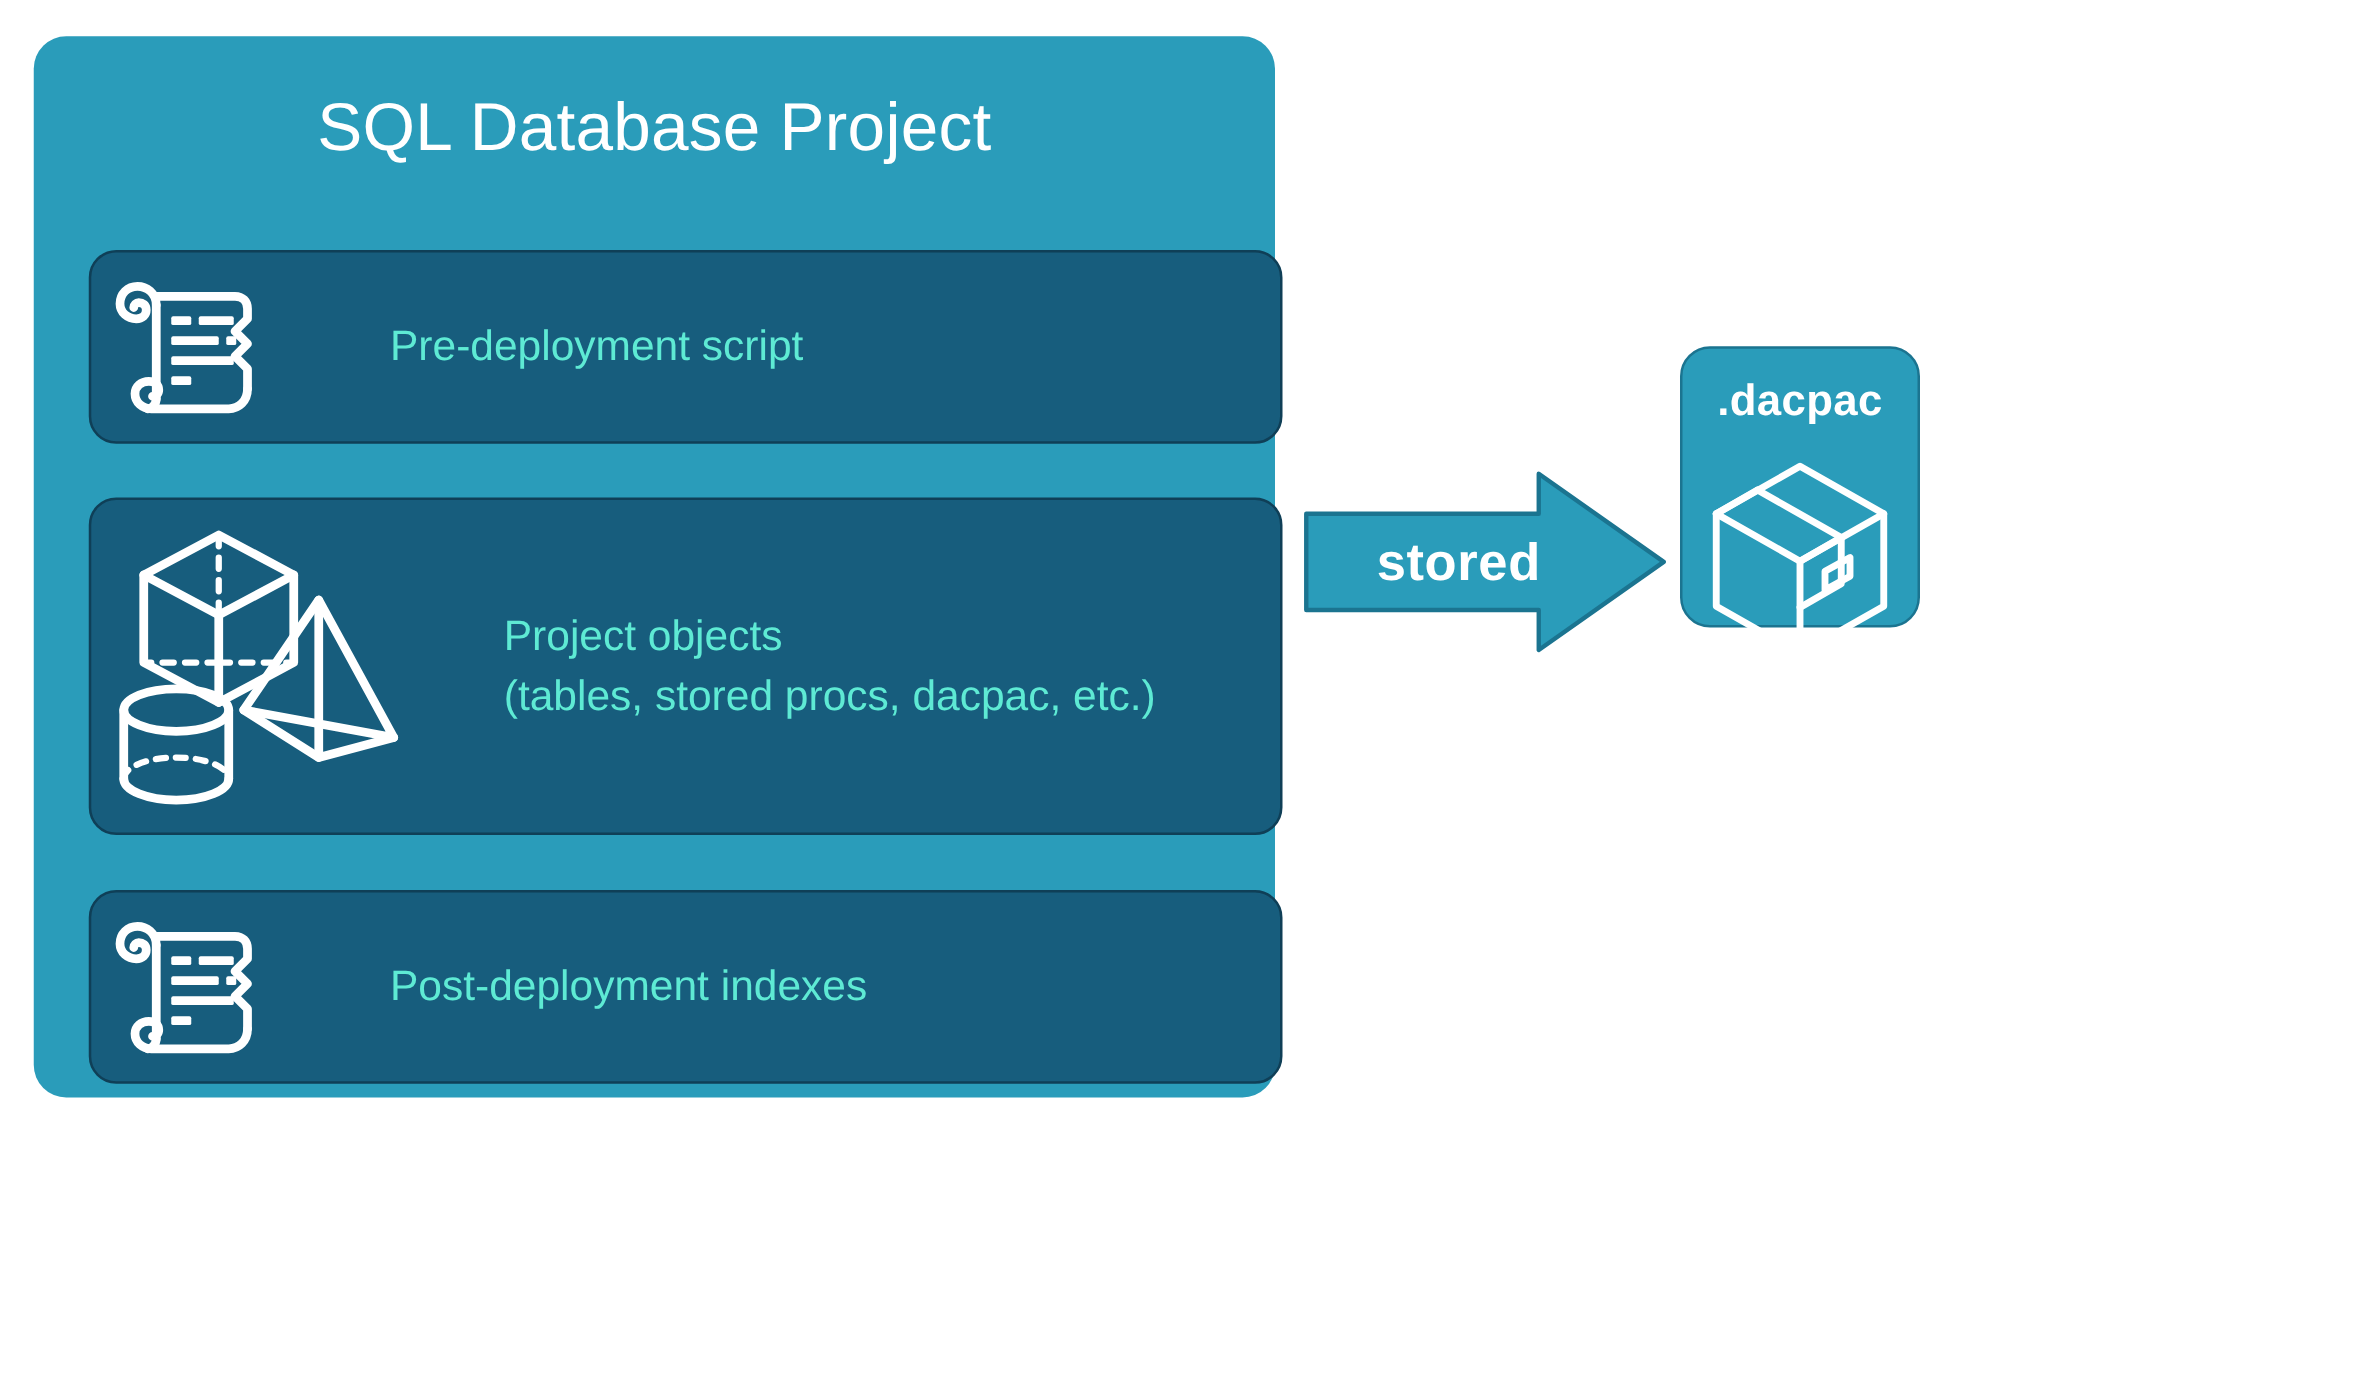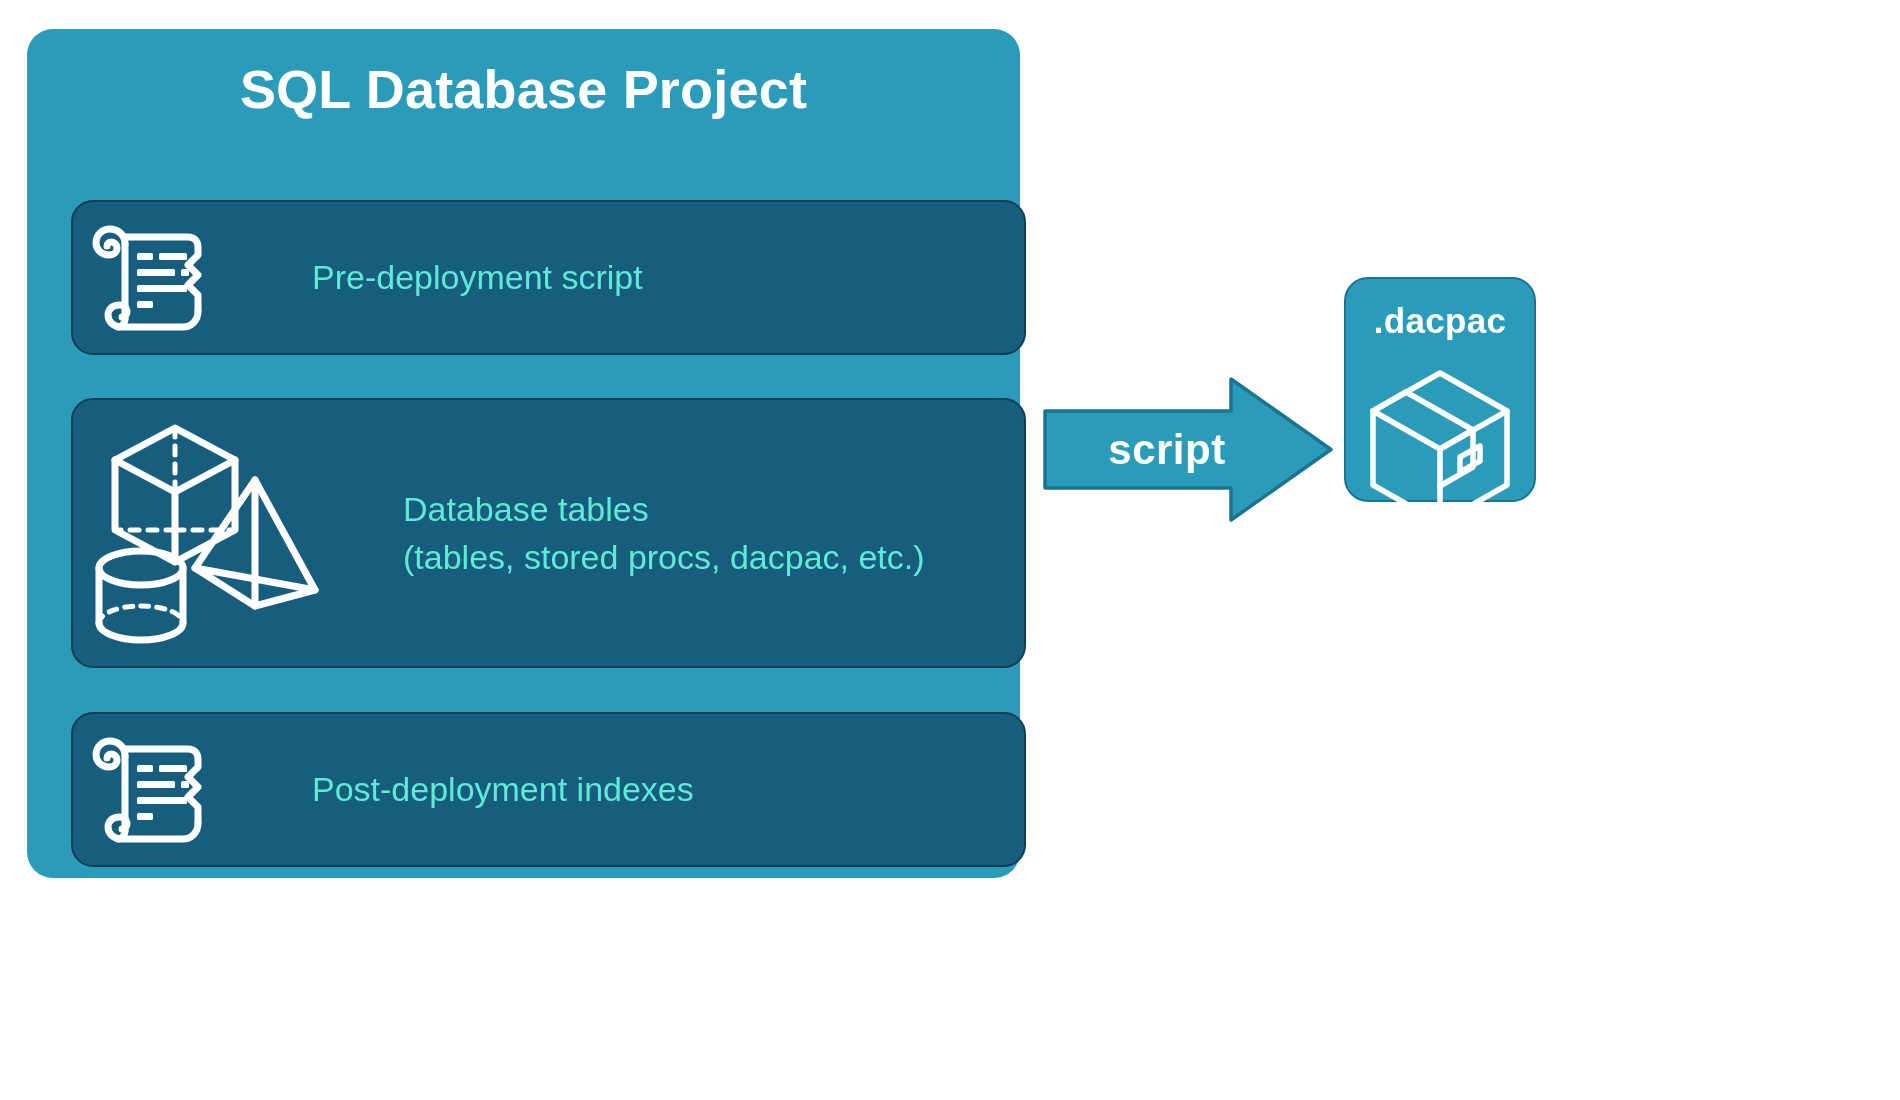--- a/index.html
+++ b/index.html
@@ -16,26 +16,26 @@
   .project-panel{
     position:absolute;
     left:27px;top:29px;
     width:993px;height:849px;
     background:#2a9cba;
     border-radius:26px;
     box-sizing:border-box;
   }
   .project-title{
     position:absolute;
-    left:0;top:33px;
+    left:0;top:46px;
     width:100%;
     text-align:center;
     color:#ffffff;
     font-size:54px;
-    font-weight:700;
+    font-weight:400;
     letter-spacing:0.2px;
     line-height:1;
     white-space:nowrap;
   }
 
   
   .card{
     position:absolute;
     left:44px;
     width:955px;
@@ -193,21 +193,21 @@
             <path d="M16 150 L16 205"></path>
             <path d="M100 150 L100 205"></path>
             <path d="M16 205 A42 17 0 0 0 100 205"></path>
           </g>
           <g fill="none" stroke="#ffffff" stroke-width="5" stroke-linecap="round" stroke-dasharray="8 8">
             <path d="M16 205 A42 17 0 0 1 100 205"></path>
           </g>
         </svg>
       </div>
       <div class="card-text">
-        <span>Database tables</span>
+        <span>Project objects</span>
         <span>(tables, stored procs, dacpac, etc.)</span>
       </div>
     </div>
 
     <div class="card" id="card-post">
       <div class="card-icon">
         <svg width="118" height="110" viewBox="0 0 118 110">
           <g fill="none" stroke="#ffffff" stroke-width="7" stroke-linecap="round" stroke-linejoin="round">
             <path d="M34 21 C34 11, 26 6, 19 6 C11 6, 5 12, 5 20 C5 27, 11 32, 18 32
                      C23 32, 26 29, 26 25 C26 21, 23 19, 20 19 C18 19, 16 21, 16 23"></path>
@@ -234,21 +234,21 @@
       </div>
     </div>
 
   </div>
 
   <div class="build-arrow">
     <svg width="290" height="145" viewBox="0 0 290 145">
       <path d="M2 34 L188 34 L188 2 L288 72.5 L188 143 L188 111 L2 111 Z" fill="#2a9cba" stroke="#1b7490" stroke-width="3.5" stroke-linejoin="round"></path>
     </svg>
   </div>
-  <div class="build-label">script</div>
+  <div class="build-label">stored</div>
 
   <div class="dacpac-card">
     <div class="dacpac-label">.dacpac</div>
     <div class="dacpac-icon">
       <svg width="150" height="162" viewBox="0 0 150 162">
         <g fill="none" stroke="#ffffff" stroke-width="5.5" stroke-linejoin="round" stroke-linecap="round">
 
           <path d="M8 44 L75 6 L142 44 L142 118 L75 156 L8 118 Z"></path>
 
           <path d="M8 44 L75 82 L142 44"></path>

